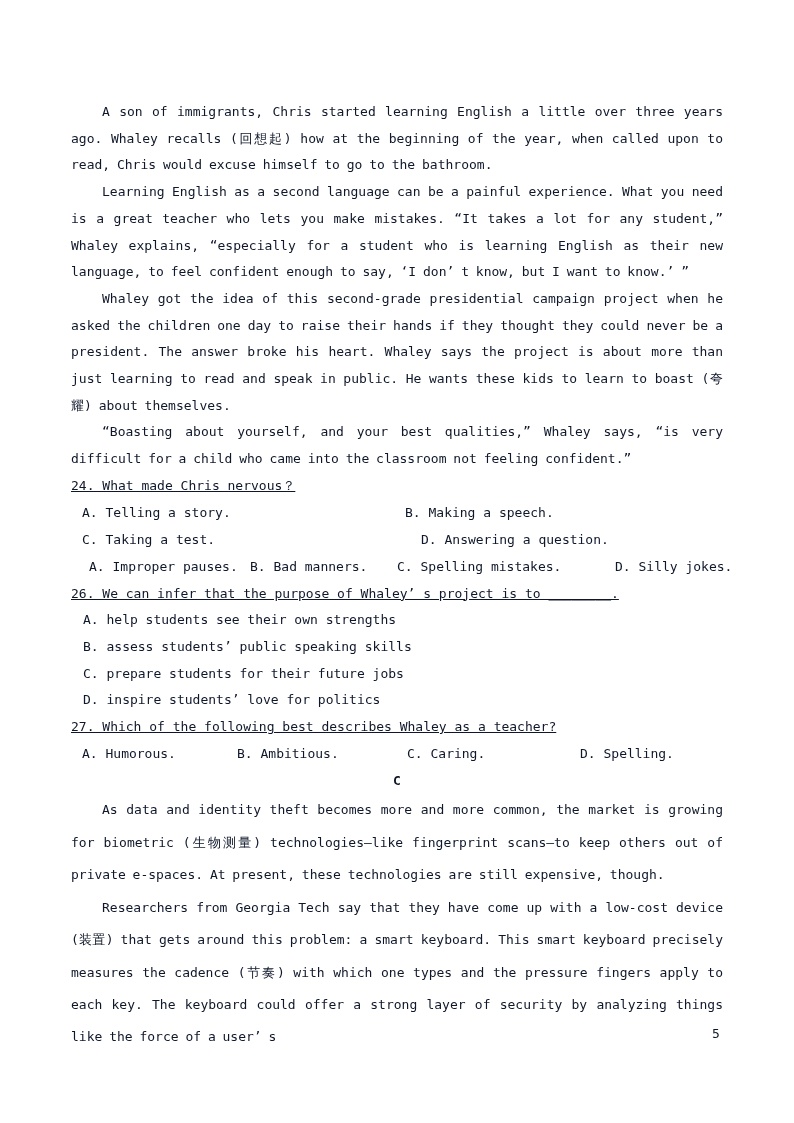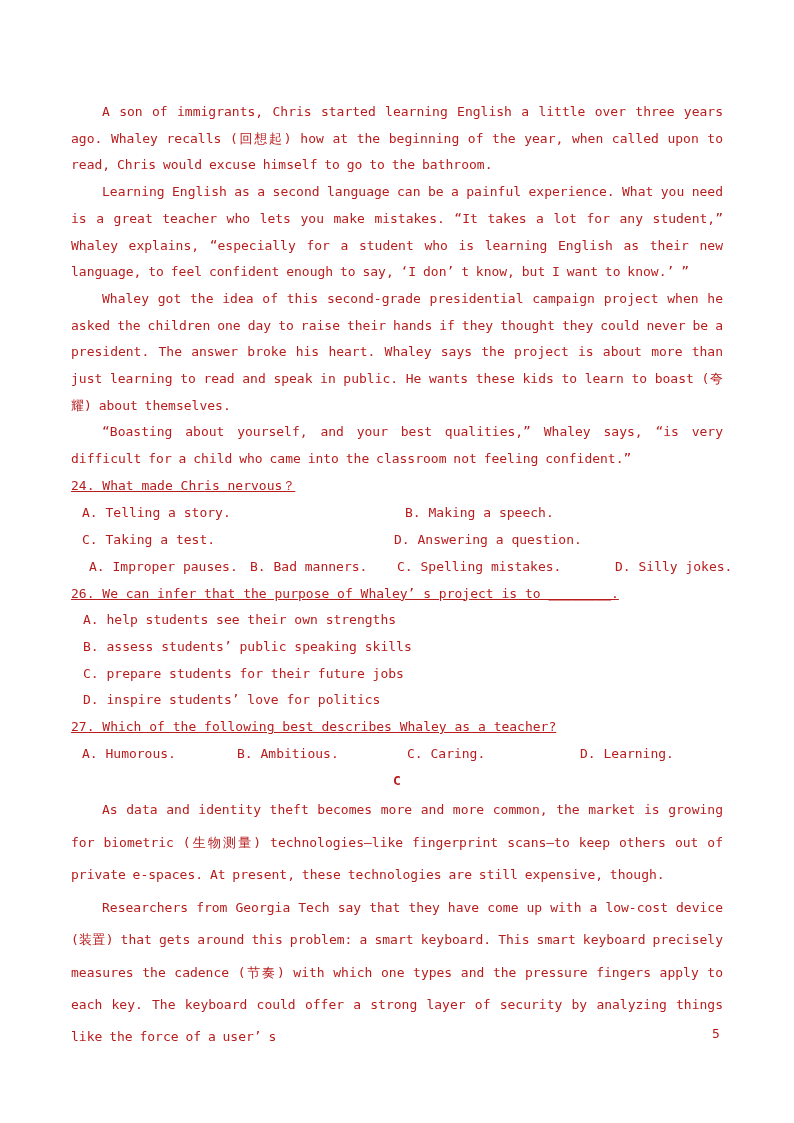--- a/index.html
+++ b/index.html
@@ -5,21 +5,21 @@
   html, body {
     margin: 0;
     padding: 0;
     background: #ffffff;
   }
   .page {
     position: relative;
     width: 794px;
     height: 1123px;
     background: #ffffff;
-    color: #b91c1c;
+    color: #0f172a;
     font-family: "DejaVu Sans Mono", "Liberation Mono", monospace;
     font-size: 13px;
     overflow: hidden;
   }
   .content {
     position: absolute;
     left: 71px;
     top: 99px;
     width: 652px;
   }
@@ -80,42 +80,42 @@
     <p class="para">Whaley got the idea of this second-grade presidential campaign project when he asked the children one day to raise their hands if they thought they could never be a president. The answer broke his heart. Whaley says the project is about more than just learning to read and speak in public. He wants these kids to learn to boast (夸耀) about themselves.</p>
     <p class="para">“Boasting about yourself, and your best qualities,” Whaley says, “is very difficult for a child who came into the classroom not feeling confident.”</p>
 
     <div class="qtext">24. What made Chris nervous？</div>
     <div class="optrow">
       <span class="opt" style="left:334px">B. Making a speech.</span>
       <span class="opt" style="left:11px">A. Telling a story.</span>
     </div>
     <div class="optrow">
       <span class="opt" style="left:11px">C. Taking a test.</span>
-      <span class="opt" style="left:323px">D. Answering a question.</span>
+      <span class="opt" style="left:350px">D. Answering a question.</span>
     </div>
 
     <div class="optrow">
       <span class="opt" style="left:18px">A. Improper pauses.</span>
       <span class="opt" style="left:179px">B. Bad manners.</span>
       <span class="opt" style="left:326px">C. Spelling mistakes.</span>
       <span class="opt" style="left:544px">D. Silly jokes.</span>
     </div>
 
     <div class="qtext">26. We can infer that the purpose of Whaley’ s project is to ________.</div>
     <div class="optline">A. help students see their own strengths</div>
     <div class="optline">B. assess students’ public speaking skills</div>
     <div class="optline">C. prepare students for their future jobs</div>
     <div class="optline">D. inspire students’ love for politics</div>
 
     <div class="qtext">27. Which of the following best describes Whaley as a teacher?</div>
     <div class="optrow">
       <span class="opt" style="left:11px">A. Humorous.</span>
       <span class="opt" style="left:166px">B. Ambitious.</span>
       <span class="opt" style="left:336px">C. Caring.</span>
-      <span class="opt" style="left:509px">D. Learning.</span>
+      <span class="opt" style="left:509px">D. Spelling.</span>
     </div>
 
     <div class="section-heading">C</div>
 
     <p class="para-c">As data and identity theft becomes more and more common, the market is growing for biometric (生物测量) technologies—like fingerprint scans—to keep others out of private e-spaces. At present, these technologies are still expensive, though.</p>
     <p class="para-c">Researchers from Georgia Tech say that they have come up with a low-cost device (装置) that gets around this problem: a smart keyboard. This smart keyboard precisely measures the cadence (节奏) with which one types and the pressure fingers apply to each key. The keyboard could offer a strong layer of security by analyzing things like the force of a user’ s</p>
 
   </div>
 
   <div class="page-number">5</div>

